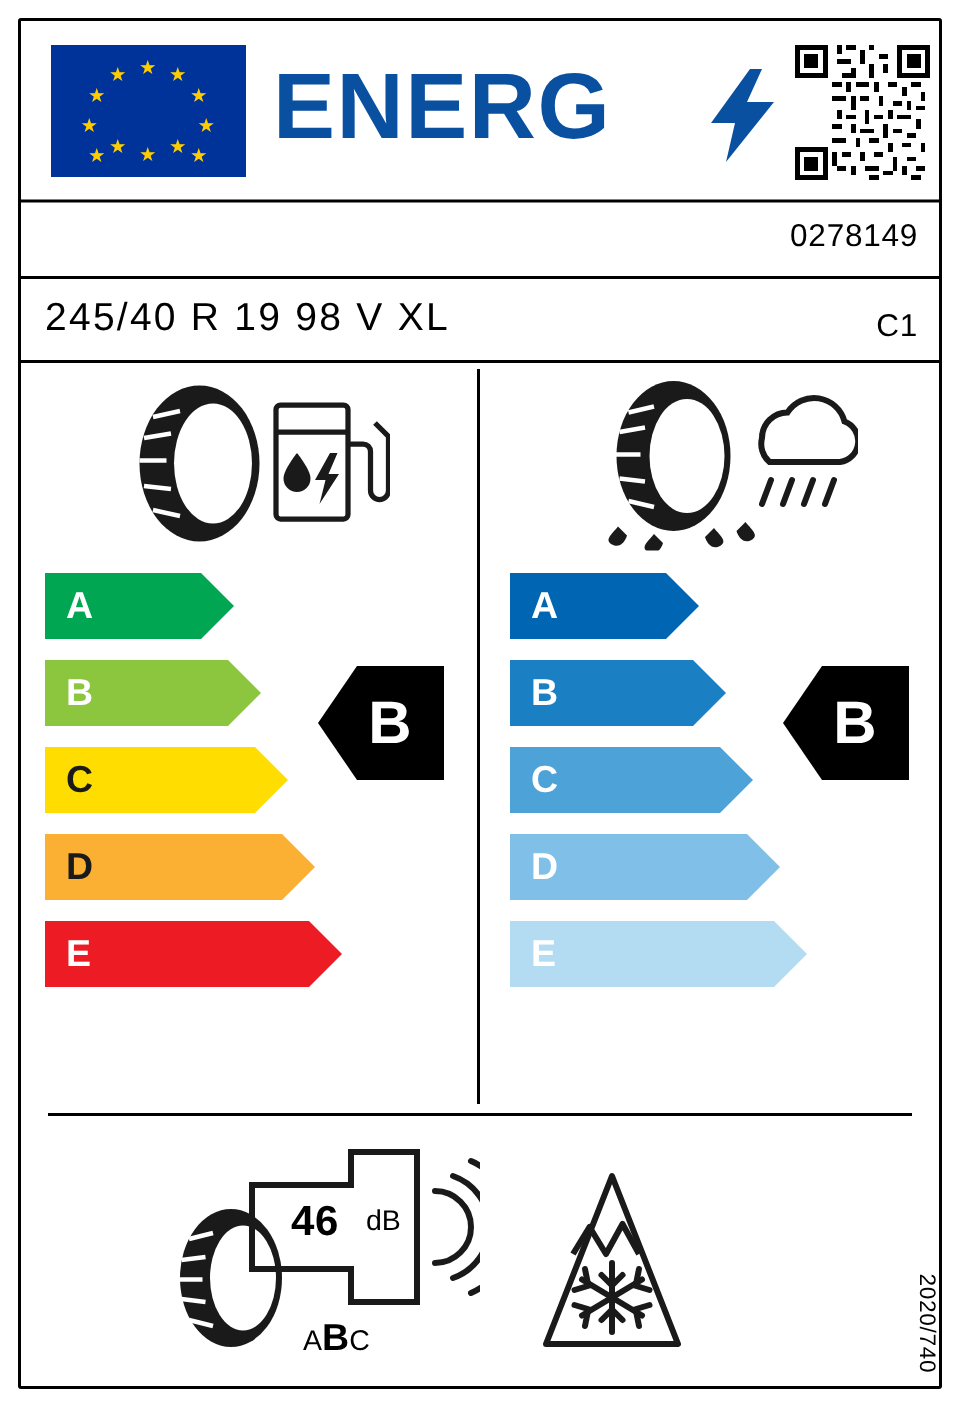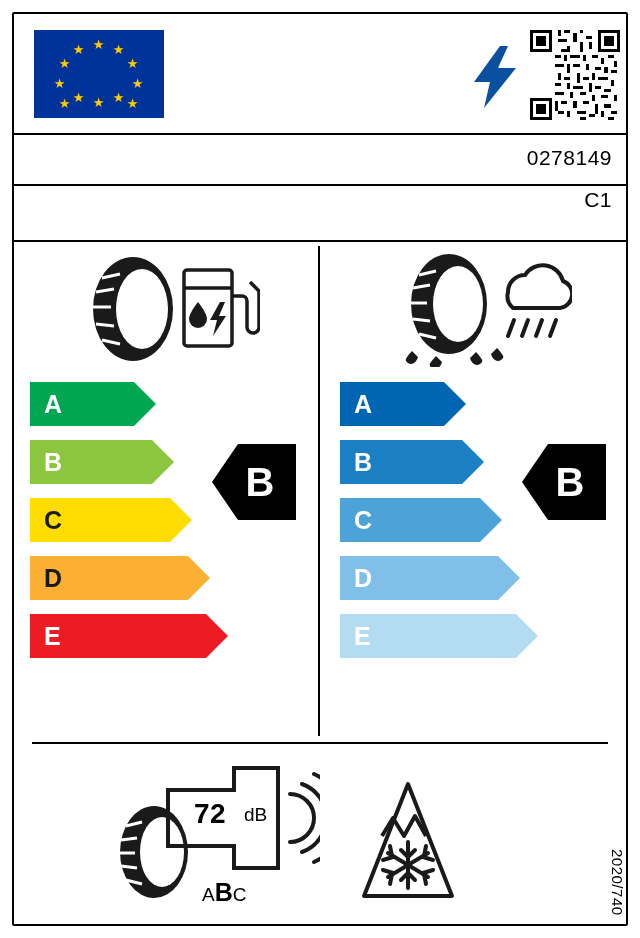--- a/index.html
+++ b/index.html
@@ -110,21 +110,21 @@
   .tiresize {
     position: absolute;
     left: 30px;
     top: 196px;
     font-size: 26px;
     letter-spacing: 1.5px;
   }
   .classcode {
     position: absolute;
     right: 28px;
-    top: 188px;
+    top: 206px;
     font-size: 21px;
     letter-spacing: 0.5px;
   }
 
   
   .pict {
     position: absolute;
   }
   .pict-fuel { left: 80px; top: 252px; width: 180px; height: 115px; }
   .pict-wet  { left: 392px; top: 252px; width: 180px; height: 115px; }
@@ -261,20 +261,21 @@
       <span class="star" style="left:92px; top:67px;">★</span>
       <span class="star" style="left:78px; top:61px;">★</span>
       <span class="star" style="left:58px; top:66px;">★</span>
       <span class="star" style="left:38px; top:61px;">★</span>
       <span class="star" style="left:24px; top:67px;">★</span>
       <span class="star" style="left:19px; top:47px;">★</span>
       <span class="star" style="left:24px; top:27px;">★</span>
       <span class="star" style="left:38px; top:13px;">★</span>
     </div>
 
+    <div class="energy-word">ENERG</div>
 
     <svg class="bolt" viewBox="0 0 42 62">
       <polygon points="26,0 0,36 16,36 10,62 42,22 24,22 34,0" fill="#0a50a1"></polygon>
     </svg>
 
     <svg class="qr" viewBox="0 0 29 29" shape-rendering="crispEdges">
       <rect width="29" height="29" fill="#fff"></rect>
       <g fill="#000">
         <rect x="0" y="0" width="7" height="1"></rect>
           <rect x="0" y="6" width="7" height="1"></rect>
@@ -350,20 +351,21 @@
         <rect x="16" y="28" width="2" height="1"></rect>
           <rect x="25" y="28" width="2" height="1"></rect>
       </g>
     </svg>
   </div>
 
   <div class="rule rule-h1"></div>
   <div class="partnum">0278149</div>
 
   <div class="rule rule-h2"></div>
+  <div class="tiresize">245/40 R 19 98 V XL</div>
   <div class="classcode">C1</div>
 
   <div class="rule rule-h3"></div>
   <div class="rule divider-v"></div>
 
   <svg class="pict pict-fuel" viewBox="0 0 180 115">
     <g fill="#1a1a1a">
       <ellipse cx="53" cy="57" rx="40" ry="52"></ellipse>
     </g>
     <ellipse cx="62" cy="57" rx="26" ry="40" fill="#fff"></ellipse>
@@ -525,21 +527,21 @@
         <line x1="11" y1="106" x2="27" y2="108"></line>
         <line x1="16" y1="120" x2="32" y2="124"></line>
       </g>
       <polygon points="58,30 124,30 124,8 168,8 168,108 124,108 124,86 58,86" fill="none" stroke="#1a1a1a" stroke-width="4"></polygon>
       <g fill="none" stroke="#1a1a1a" stroke-width="4" stroke-linecap="round">
         <path d="M180 34 a24 24 0 0 1 0 48"></path>
         <path d="M192 24 a36 36 0 0 1 0 68"></path>
         <path d="M204 14 a48 48 0 0 1 0 88"></path>
       </g>
     </svg>
-    <div class="noise-db">72</div>
+    <div class="noise-db">46</div>
     <div class="noise-unit">dB</div>
     <div class="noise-class">
       <span>A</span><b>B</b><span>C</span>
     </div>
   </div>
 
   <svg class="snow-block" viewBox="0 0 120 130">
     <path d="M60 6 L104 118 L16 118 Z" fill="none" stroke="#1a1a1a" stroke-width="4" stroke-linejoin="round"></path>
     <path d="M34 58 L45 40 L56 58 L67 38 L78 58" fill="none" stroke="#1a1a1a" stroke-width="4" stroke-linejoin="round"></path>
     <g stroke="#1a1a1a" stroke-width="4" stroke-linecap="round">

